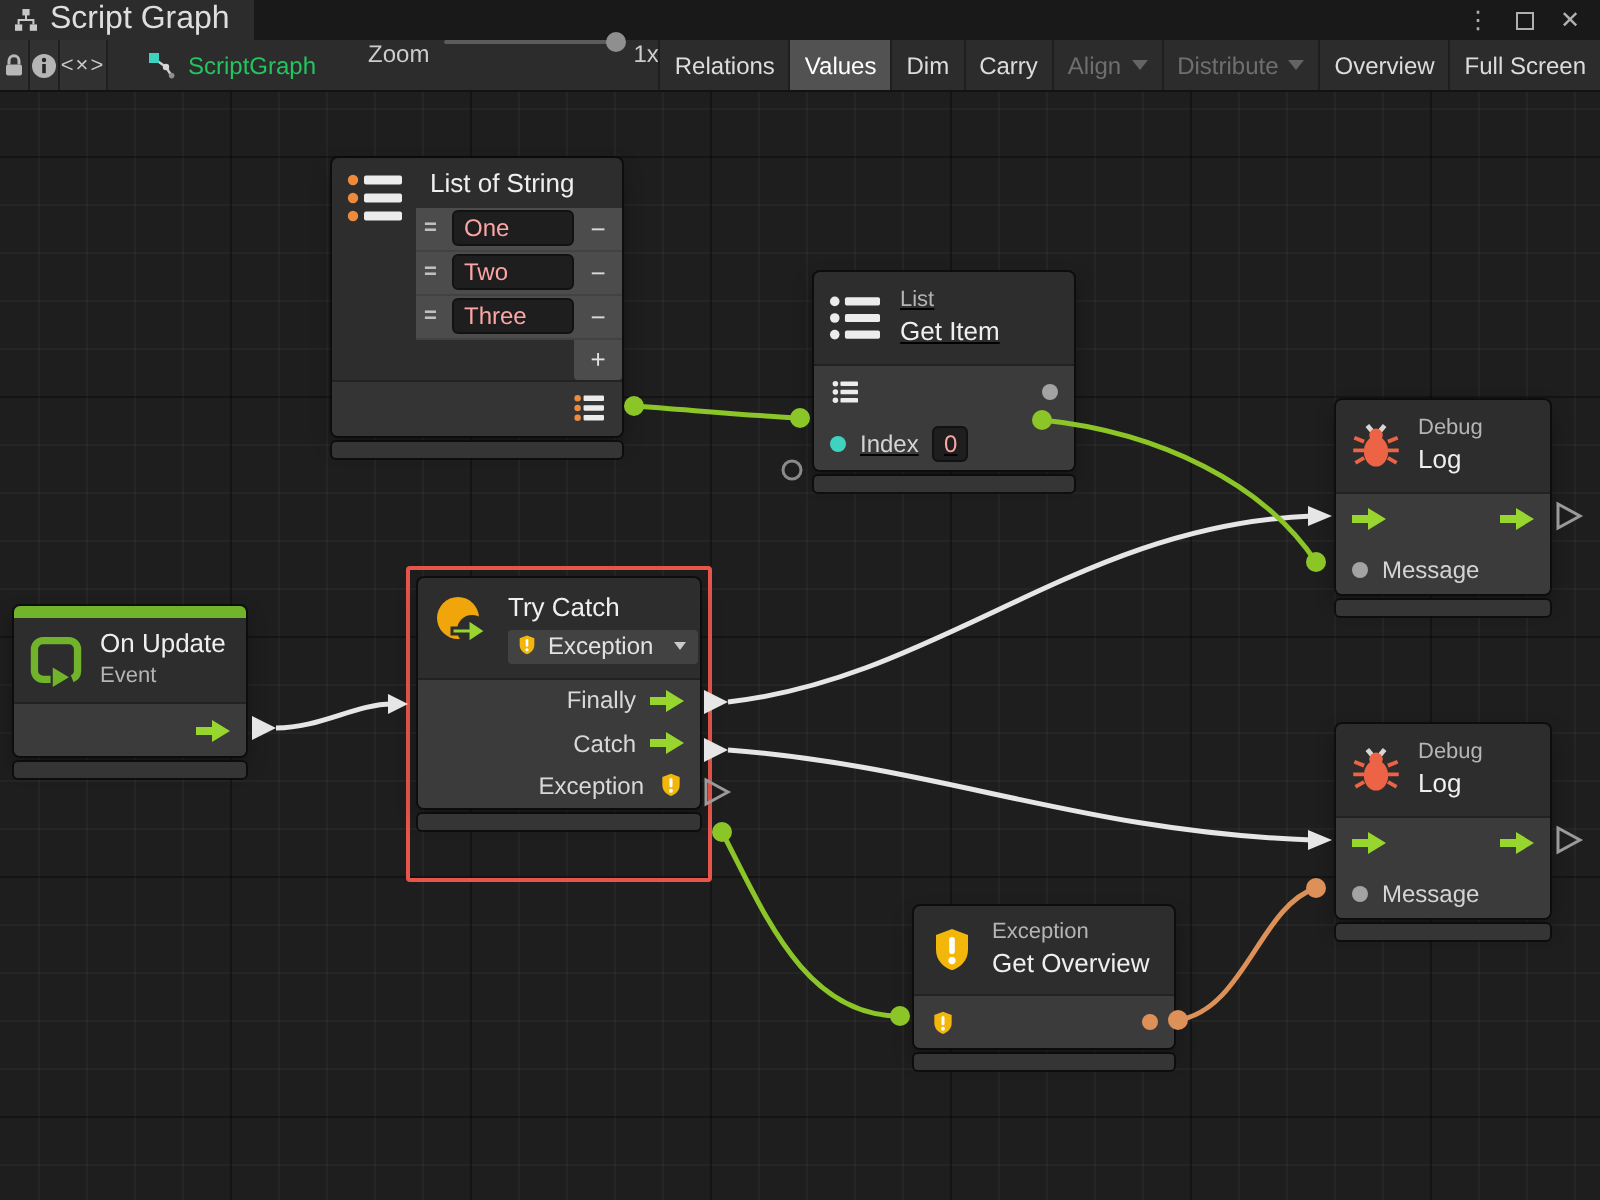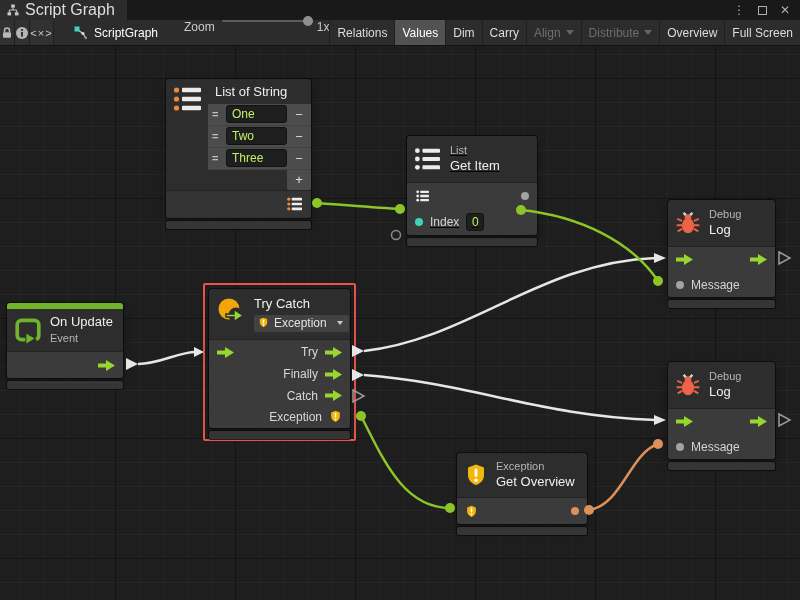--- a/index.html
+++ b/index.html
@@ -16,21 +16,21 @@
   .tabbar{height:20px;display:flex;align-items:stretch;background:#191919;}
   .tab{display:flex;align-items:center;gap:6px;padding:0 12px 0 7px;background:#2c2c2c;color:#dedede;font-size:16px;}
   .winctl{margin-left:auto;display:flex;align-items:center;gap:13px;padding-right:10px;color:#b0b0b0;font-size:12px;}
   .maxbox{width:9px;height:9px;border:1.5px solid #b0b0b0;display:inline-block;}
 
   
   .toolbar{height:26px;background:#2c2c2c;border-bottom:1px solid #121212;display:flex;align-items:stretch;font-size:12px;color:#cccccc;}
   .tbtn{display:flex;align-items:center;justify-content:center;border-right:1px solid #1f1f1f;background:#313131;}
   .tbtn.sq{width:27px;}
   .tbtn.wide{width:58px;color:#c9c9c9;font-size:11px;letter-spacing:1px;}
-  .crumb{display:flex;align-items:center;gap:6px;margin-left:20px;color:#ffffff;}
+  .crumb{display:flex;align-items:center;gap:6px;margin-left:20px;color:#22c55e;}
   .zoomwrap{display:flex;align-items:flex-start;gap:7px;margin-left:26px;}
   .ztrack{position:relative;width:88px;height:2px;background:#5c5c5c;border-radius:1px;}
   .zhandle{position:absolute;right:-3px;top:-4px;width:10px;height:10px;border-radius:50%;background:#8f8f8f;}
   .btns{margin-left:auto;display:flex;align-items:stretch;}
   .btn{display:flex;align-items:center;padding:0 7px;border-left:1px solid #1f1f1f;color:#dcdcdc;white-space:nowrap;}
   .btn.active{background:#525252;color:#fff;}
   .btn.disabled{color:#6f6f6f;}
   .caret{width:0;height:0;border-left:4px solid transparent;border-right:4px solid transparent;border-top:5px solid currentColor;display:inline-block;margin-left:5px;opacity:.85;}
 
   
@@ -49,21 +49,21 @@
   .nfoot{height:8px;background:#353535;border-radius:2px;margin-top:3px;box-shadow:0 0 0 1px rgba(10,10,10,.8);}
   .nhead{display:flex;align-items:center;gap:8px;padding:5px 10px 5px 7px;}
   .ttl{font-size:13px;color:#efefef;line-height:1.3;}
   .kind{font-size:11px;color:#b5b5b5;line-height:1.3;}
   .nbody{background:#3b3b3b;border-top:1px solid #222;border-radius:0 0 3px 3px;}
   .nrow{display:flex;align-items:center;gap:7px;padding:0 8px;font-size:12px;color:#d4d4d4;}
   .dot{width:8px;height:8px;border-radius:50%;display:inline-block;flex:none;}
   .dot.gray{background:var(--type-gray);}
   .dot.teal{background:var(--type-teal);}
   .dot.orange{background:var(--wire-orange);}
-  .chip-field{background:#1e1e1e;border:1px solid #121212;border-radius:3px;color:#bef264;font-size:12px;padding:1px 5px;font-family:"Liberation Sans",sans-serif;}
+  .chip-field{background:#1e1e1e;border:1px solid #121212;border-radius:3px;color:#fca5a5;font-size:12px;padding:1px 5px;font-family:"Liberation Sans",sans-serif;}
 
   
   .lpanel{margin-left:42px;width:103px;background:#4c4c4c;}
   .prow{height:22px;display:flex;align-items:center;gap:4px;padding:0 4px;border-bottom:1px solid #424242;}
   .phandle{color:#c0c0c0;font-size:11px;font-weight:bold;width:10px;flex:none;}
   .pfield{flex:1;width:50px;min-width:0;}
   .pminus{width:16px;text-align:center;color:#dadada;font-size:13px;flex:none;}
   .plusrow{margin-left:42px;width:103px;height:20px;display:flex;justify-content:flex-end;background:transparent;}
   .pluscell{width:24px;height:20px;background:#4c4c4c;display:flex;align-items:center;justify-content:center;color:#e0e0e0;font-size:13px;border-radius:0 0 2px 2px;}
   .outrow{height:28px;display:flex;align-items:center;justify-content:flex-end;padding:0 7px;border-top:1px solid #232323;background:#343434;border-radius:0 0 3px 3px;}
@@ -334,29 +334,20 @@
                   <path d="M12 1.5L20 4.5v7.2c0 5.6-3.6 8.7-8 10.4-4.4-1.7-8-4.8-8-10.4V4.5z" fill="var(--shield-gold)"></path>
                   <rect x="10.6" y="5.5" width="2.8" height="8.5" rx="1.4" fill="#fff"></rect>
                   <circle cx="12" cy="17.3" r="1.8" fill="#fff"></circle>
                 </svg>
               <span>Exception</span>
               <span class="caret" style="border-top-width:4px;border-left-width:3.5px;border-right-width:3.5px;"></span>
             </div>
           </div>
         </div>
         <div class="nbody" style="padding-bottom:2px;">
-          <div class="trow" style="height:24px;">
-            <svg class="inarrow" width="17" height="11" viewBox="0 0 17 11">
-                <path d="M0 3.5h8V0l9 5.5L8 11V7.5H0z" fill="var(--accent-green)"></path>
-              </svg>
-            <span>Try</span>
-            <svg width="17" height="11" viewBox="0 0 17 11">
-                <path d="M0 3.5h8V0l9 5.5L8 11V7.5H0z" fill="var(--accent-green)"></path>
-              </svg>
-          </div>
           <div class="trow" style="height:20px;">
             <span>Finally</span>
             <svg width="17" height="11" viewBox="0 0 17 11">
                 <path d="M0 3.5h8V0l9 5.5L8 11V7.5H0z" fill="var(--accent-green)"></path>
               </svg>
           </div>
           <div class="trow" style="height:23px;">
             <span>Catch</span>
             <svg width="17" height="11" viewBox="0 0 17 11">
                 <path d="M0 3.5h8V0l9 5.5L8 11V7.5H0z" fill="var(--accent-green)"></path>

